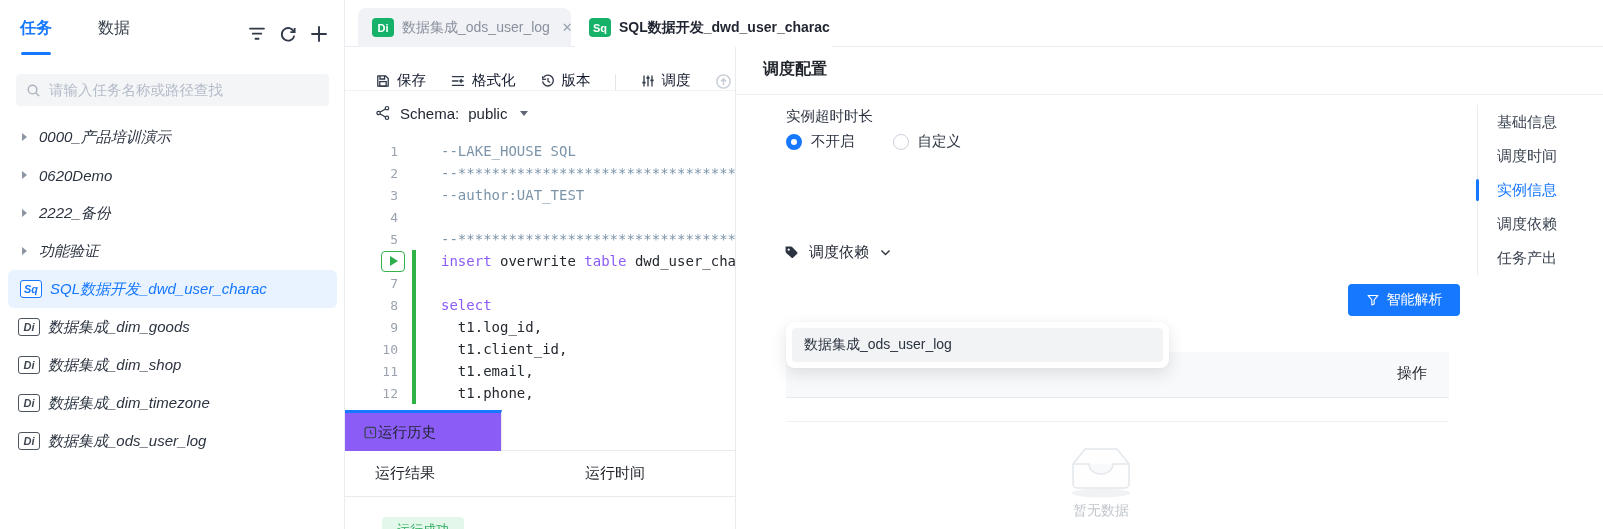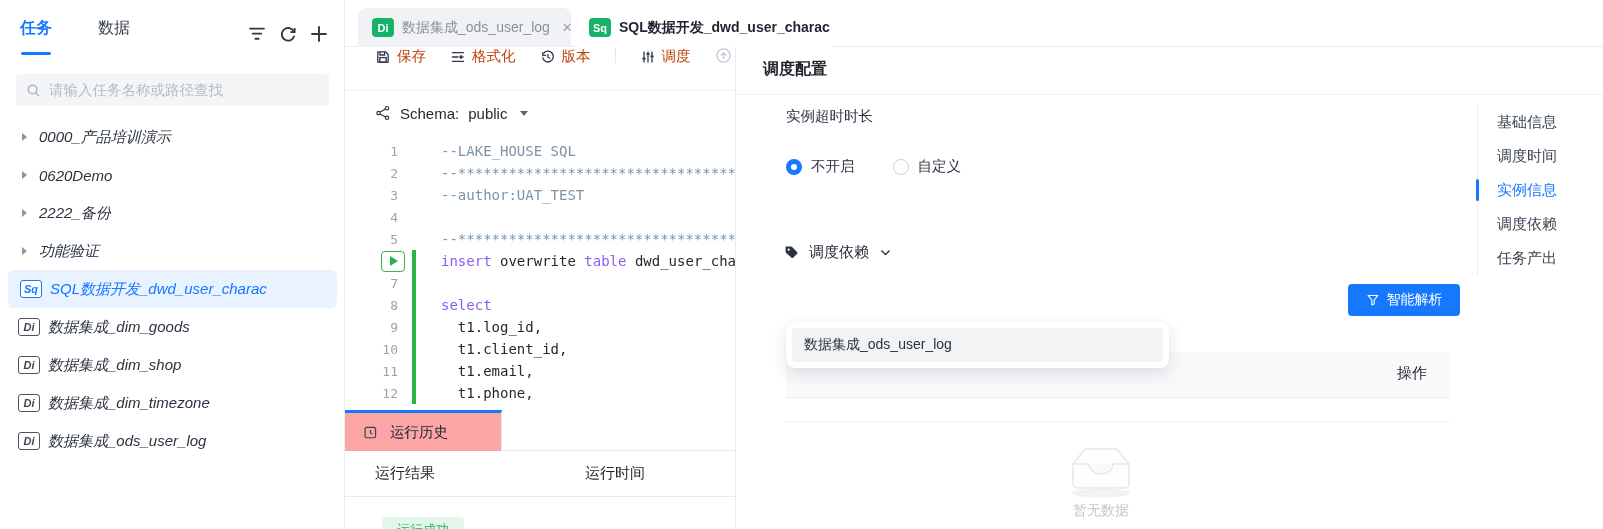--- a/index.html
+++ b/index.html
@@ -30,54 +30,54 @@
   .tabstrip { position:absolute; left:345px; top:0; width:1258px; height:47px; background:#fff; border-bottom:1px solid #e9ebef; }
   .etab { position:absolute; top:8px; height:39px; display:flex; align-items:center; padding:0 14px; gap:8px; font-size:14px; border-radius:8px 8px 0 0; cursor:pointer; white-space:nowrap; }
   .etab .gbadge { width:22px; height:19px; border-radius:4px; background:#16b26a; color:#fff; font-size:11px; font-weight:bold; display:flex; align-items:center; justify-content:center; flex:none; }
   .etab1 { left:13px; width:213px; background:#f1f2f5; color:#8a919e; }
   .etab2 { left:230px; width:257px; background:#fff; color:#1f2430; font-weight:bold; }
   .etab .close { color:#9aa2ae; font-size:13px; margin-left:4px; font-weight:normal; cursor:pointer; }
   .etab .dot { width:8px; height:8px; border-radius:50%; background:#c9ced6; margin-left:6px; }
 
   
   .midpane { position:absolute; left:345px; top:47px; width:390px; height:482px; background:#fff; overflow:hidden; }
-  .toolbar { position:absolute; left:0; top:0; width:600px; height:44px; display:flex; align-items:flex-start; padding-left:30px; gap:24px; border-bottom:1px solid #f0f2f4; font-size:14.5px; color:#c2410c; }
+  .toolbar { position:absolute; left:0; top:0; width:600px; height:44px; display:flex; align-items:flex-end; padding-left:30px; gap:24px; border-bottom:1px solid #f0f2f4; font-size:14.5px; color:#0f172a; }
   .tb-item { display:flex; align-items:center; gap:6px; cursor:pointer; white-space:nowrap; }
   .tb-item.disabled { color:#c4cbd4; cursor:default; }
   .tb-sep { width:1px; height:16px; background:#e3e6ea; }
   .schema-row { position:absolute; left:0; top:44px; width:390px; height:44px; display:flex; align-items:center; padding-left:30px; gap:9px; font-size:15px; color:#1f2430; }
   .caret-down { width:0; height:0; border-top:5px solid #5f6673; border-left:4.5px solid transparent; border-right:4.5px solid transparent; margin-left:4px; }
   .code { position:absolute; left:0; top:93px; width:600px; font-family:"DejaVu Sans Mono","Liberation Mono",monospace; font-size:14px; }
   .cline { display:flex; height:22px; align-items:center; }
   .cline .gut { flex:none; width:62px; text-align:right; padding-right:9px; color:#9aa3af; font-size:13px; }
   .cline .barslot { flex:none; width:10px; align-self:stretch; position:relative; }
   .cline.changed .barslot::after { content:""; position:absolute; left:5px; top:0; width:4px; height:100%; background:#2fb347; }
   .cline .txt { white-space:pre; padding-left:24px; color:#24292f; }
   .tk-c  { color:#7c94a9; }
   .tk-c2 { color:#9aa4ae; }
   .tk-k  { color:#8b5cf6; }
   .tk-p  { color:#24292f; }
   .tk-hl { background:#d5d7da; }
   .play-btn { display:inline-flex; width:24px; height:21px; border:1.5px solid #36b34a; border-radius:4px; background:#fff; align-items:center; justify-content:center; margin-left:36px; cursor:pointer; }
   .play-btn span { width:0; height:0; border-left:8px solid #2fae4e; border-top:5px solid transparent; border-bottom:5px solid transparent; margin-left:2px; }
 
   
-  .run-tab { position:absolute; left:0; top:363px; width:157px; height:41px; background:#fca5a5; border-top:3px solid #1677ff; border-right:1px solid #e8eaec; display:flex; align-items:center; padding-left:18px; gap:12px; font-size:14.5px; color:#1f2430; cursor:pointer; }
+  .run-tab { position:absolute; left:0; top:363px; width:157px; height:41px; background:#8b5cf6; border-top:3px solid #1677ff; border-right:1px solid #e8eaec; display:flex; align-items:center; padding-left:18px; gap:0; font-size:14.5px; color:#1f2430; cursor:pointer; }
   .run-strip-line { position:absolute; left:157px; top:403px; width:233px; height:1px; background:#e8eaec; }
   .run-headers { position:absolute; left:0; top:404px; width:390px; height:46px; font-size:15px; font-weight:normal; color:#1f2329; border-bottom:1px solid #e8eaec; }
   .run-headers .h1 { position:absolute; left:30px; top:13px; }
   .run-headers .h2 { position:absolute; left:240px; top:13px; }
   .status-pill { position:absolute; left:37px; top:470px; width:82px; height:26px; background:#e3f7ea; color:#2fae5f; border-radius:4px; font-size:13px; display:flex; align-items:center; justify-content:center; }
 
   
   .configpane { position:absolute; left:735px; top:47px; width:868px; height:482px; background:#fff; border-left:1px solid #e9ebef; }
   .cfg-title { position:absolute; left:27px; top:12px; font-size:16px; font-weight:bold; color:#1f2329; }
   .cfg-hline { position:absolute; left:0; top:47px; width:868px; height:1px; background:#eef0f3; }
   .cfg-label { position:absolute; left:50px; top:60px; font-size:14.5px; color:#2b3340; }
-  .radio-row { position:absolute; left:50px; top:110px; display:flex; gap:38px; align-items:center; font-size:14.5px; color:#2b3340;justify-content:center; }
+  .radio-row { position:absolute; left:50px; top:85px; display:flex; gap:38px; align-items:center; font-size:14.5px; color:#2b3340;justify-content:center; }
   .radio { display:flex; align-items:center; gap:9px; cursor:pointer; }
   .rdot { width:16px; height:16px; border-radius:50%; background:#fff; }
   .rdot.on { border:5px solid #1677ff; }
   .rdot.off { border:1px solid #ccd2da; }
   .dep-header { position:absolute; left:48px; top:196px; display:flex; align-items:center; gap:10px; font-size:15px; color:#1f2430; cursor:pointer; }
   .dep-input { position:absolute; left:50px; top:237px; width:383px; height:32px; border:1px solid #1677ff; border-radius:4px; background:#fff; display:flex; align-items:center; padding:0 10px 0 12px; font-size:14px; color:#2b3340; }
   .dep-input .cursor { width:1px; height:16px; background:#1f2430; margin-left:1px; }
   .dep-input .spacer { flex:1; }
   .parse-btn { position:absolute; left:612px; top:237px; width:112px; height:32px; background:#1677ff; border-radius:4px; color:#fff; font-size:14px; display:flex; align-items:center; justify-content:center; gap:7px; cursor:pointer; }
   .dropdown { position:absolute; left:50px; top:275px; width:383px; height:46px; background:#fff; border-radius:8px; box-shadow:0 6px 16px rgba(31,35,41,.12), 0 0 1px rgba(31,35,41,.1); z-index:5; padding:6px; }

